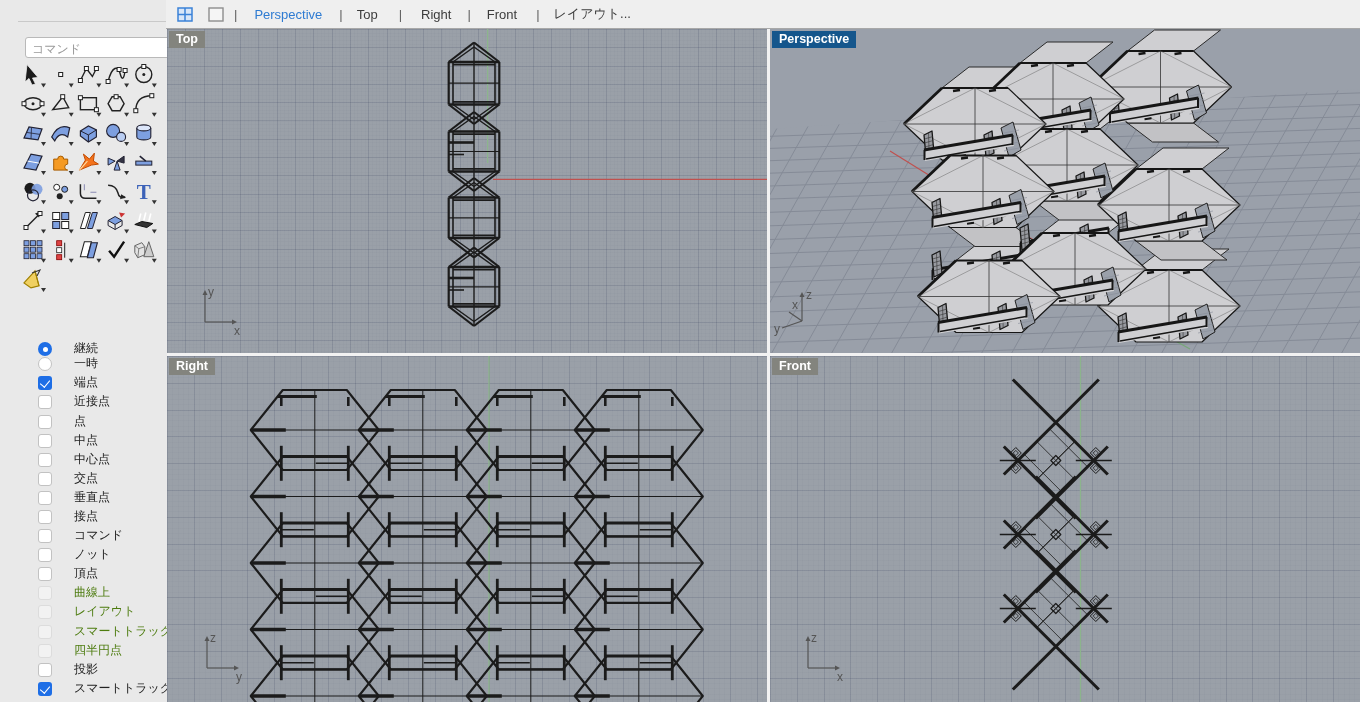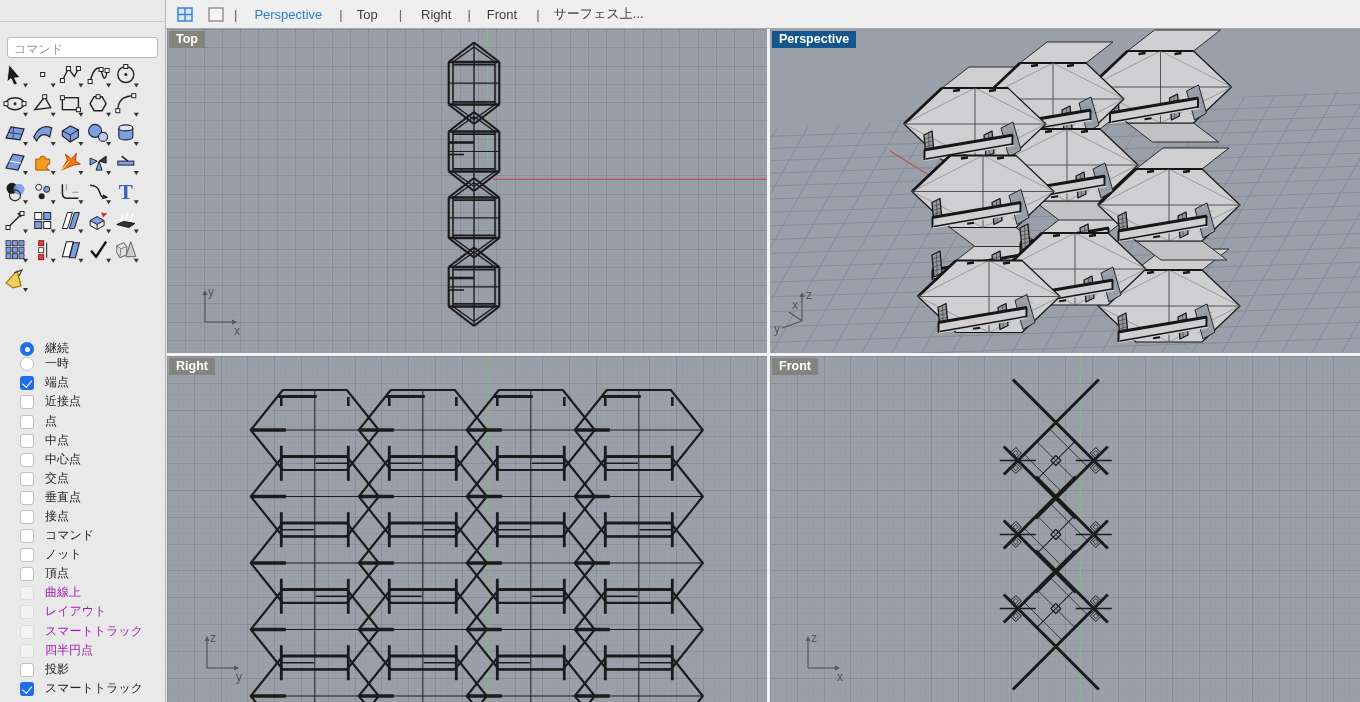--- a/index.html
+++ b/index.html
@@ -1,26 +1,26 @@
 <!DOCTYPE html>
 <html><head><meta charset="utf-8"><style>
 *{margin:0;padding:0;box-sizing:border-box}
 body{width:1360px;height:702px;font-family:"Liberation Sans",sans-serif;overflow:hidden;background:#e9e9e9;position:relative}
-#sidebar{position:absolute;left:0;top:0;width:166px;height:702px;background:#e9e9e9;border-right:1px solid #b4b4b4}
+#sidebar{position:absolute;left:18px;top:0;width:166px;height:702px;background:#e9e9e9;border-right:1px solid #b4b4b4}
 #tabbar{position:absolute;left:166px;top:0;width:1194px;height:29px;background:#efefef;border-bottom:1px solid #a8a8a8;display:flex;align-items:center}
 .vp{position:absolute;overflow:hidden}
 .vplabel{position:absolute;left:2px;top:2px;color:#fff;font-weight:bold;font-size:12.5px;padding:1px 7px 2px 7px}
 .glabel{background:#83847e}
 .blabel{background:#15568c}
 .divv{position:absolute;background:#f2f2f2}
 .cmdbox{position:absolute;left:7px;top:37px;width:151px;height:21px;background:#fff;border:1px solid #b9b9b9;border-radius:3px;font-size:12px;color:#999;padding:3px 6px}
 .osnap{position:absolute;left:0;top:0;width:166px;height:702px;font-size:12px;color:#222}
 .osrow{position:absolute;left:20px;height:16px;display:flex;align-items:center;white-space:nowrap}
-.osrow .lbl{margin-left:11px;margin-top:-1px}
-.gray{color:#a21caf}
+.osrow .lbl{margin-left:22px;margin-top:-1px}
+.gray{color:#4d7c0f}
 .cb{width:14px;height:14px;border-radius:3px;background:#fff;border:1px solid #c2c2c2;flex:none}
 .cbc{width:14px;height:14px;border-radius:3px;background:#1e6ee6;flex:none;position:relative}
 .cbc:after{content:"";position:absolute;left:3.5px;top:1.5px;width:5px;height:8px;border:solid #fff;border-width:0 1.8px 1.8px 0;transform:rotate(40deg)}
 .cbg{width:14px;height:14px;border-radius:3px;background:#f2f2f2;border:1px solid #dcdcdc;flex:none}
 .rb{width:14px;height:14px;border-radius:50%;background:#fff;border:1px solid #c2c2c2;flex:none}
 .rbc{width:14px;height:14px;border-radius:50%;background:#1e6ee6;flex:none;position:relative}
 .rbc:after{content:"";position:absolute;left:4.5px;top:4.5px;width:5px;height:5px;border-radius:50%;background:#fff}
 .tsep{color:#5f5f5f;font-size:13px;font-weight:300}
 .titem{font-size:13px;color:#3c3c3c}
 </style></head>
@@ -253,21 +253,21 @@
     </svg>
     <span class="tsep" style="margin-left:10px">|</span>
     <span class="titem" style="color:#2e7bd2;margin-left:17px">Perspective</span>
     <span class="tsep" style="margin-left:17px">|</span>
     <span class="titem" style="margin-left:14px">Top</span>
     <span class="tsep" style="margin-left:21px">|</span>
     <span class="titem" style="margin-left:19px">Right</span>
     <span class="tsep" style="margin-left:16px">|</span>
     <span class="titem" style="margin-left:16px">Front</span>
     <span class="tsep" style="margin-left:19px">|</span>
-    <span class="titem" style="margin-left:14px">サーフェス上...</span>
+    <span class="titem" style="margin-left:14px">レイアウト...</span>
   </div>
 <div class="vp" style="left:167px;top:29px;width:600px;height:324px;background-color:#9aa0a8;background-image:repeating-linear-gradient(to right, rgba(40,50,80,0.025) 0 1px, transparent 1px 3.66px),repeating-linear-gradient(to bottom, rgba(40,50,80,0.025) 0 1px, transparent 1px 3.66px),repeating-linear-gradient(to right, rgba(30,40,75,0.13) 0 1px, transparent 1px 18.3px),repeating-linear-gradient(to bottom, rgba(30,40,75,0.13) 0 1px, transparent 1px 18.3px)">
   <svg width="600" height="324" style="position:absolute;left:0;top:0">
       <line x1="320.6" y1="0.0" x2="320.6" y2="134.0" stroke="#8cb48c" stroke-width="1.3"></line>
       <line x1="326.0" y1="150.4" x2="600.0" y2="150.4" stroke="#c0504e" stroke-width="1.4"></line>
       <line x1="307.0" y1="13.5" x2="307.0" y2="297.0" stroke="#1b1b1b" stroke-width="1.4"></line>
       <line x1="281.7" y1="33.0" x2="332.3" y2="33.0" stroke="#1b1b1b" stroke-width="2.4"></line>
       <line x1="281.7" y1="75.5" x2="332.3" y2="75.5" stroke="#1b1b1b" stroke-width="2.4"></line>
       <line x1="281.7" y1="33.0" x2="281.7" y2="75.5" stroke="#1b1b1b" stroke-width="2.2"></line>
       <line x1="332.3" y1="33.0" x2="332.3" y2="75.5" stroke="#1b1b1b" stroke-width="2.2"></line>

